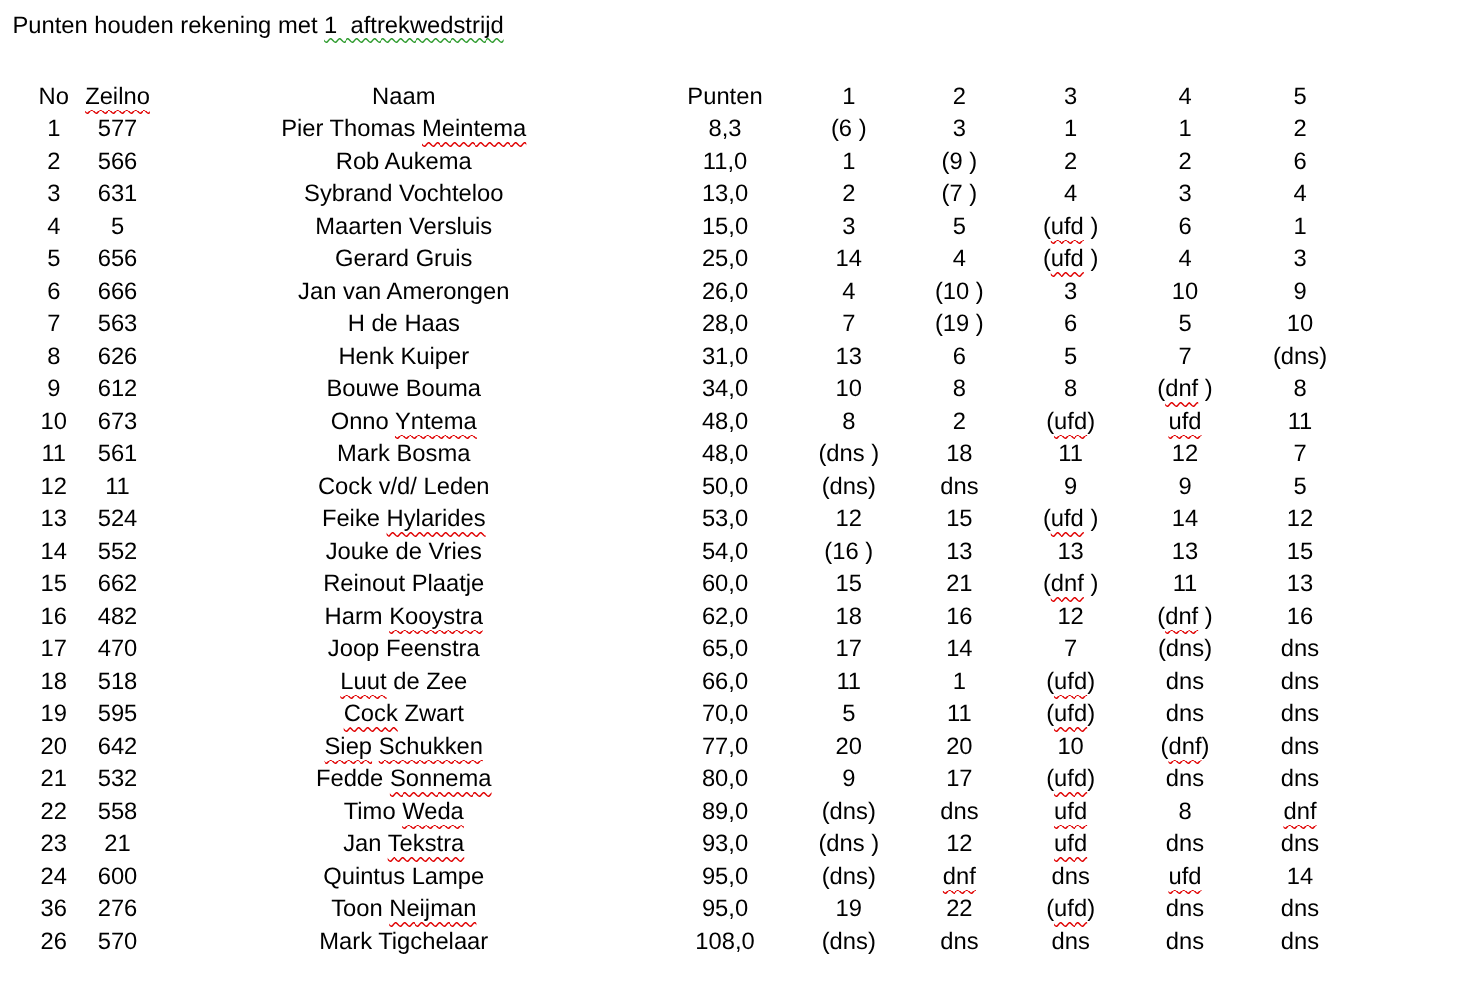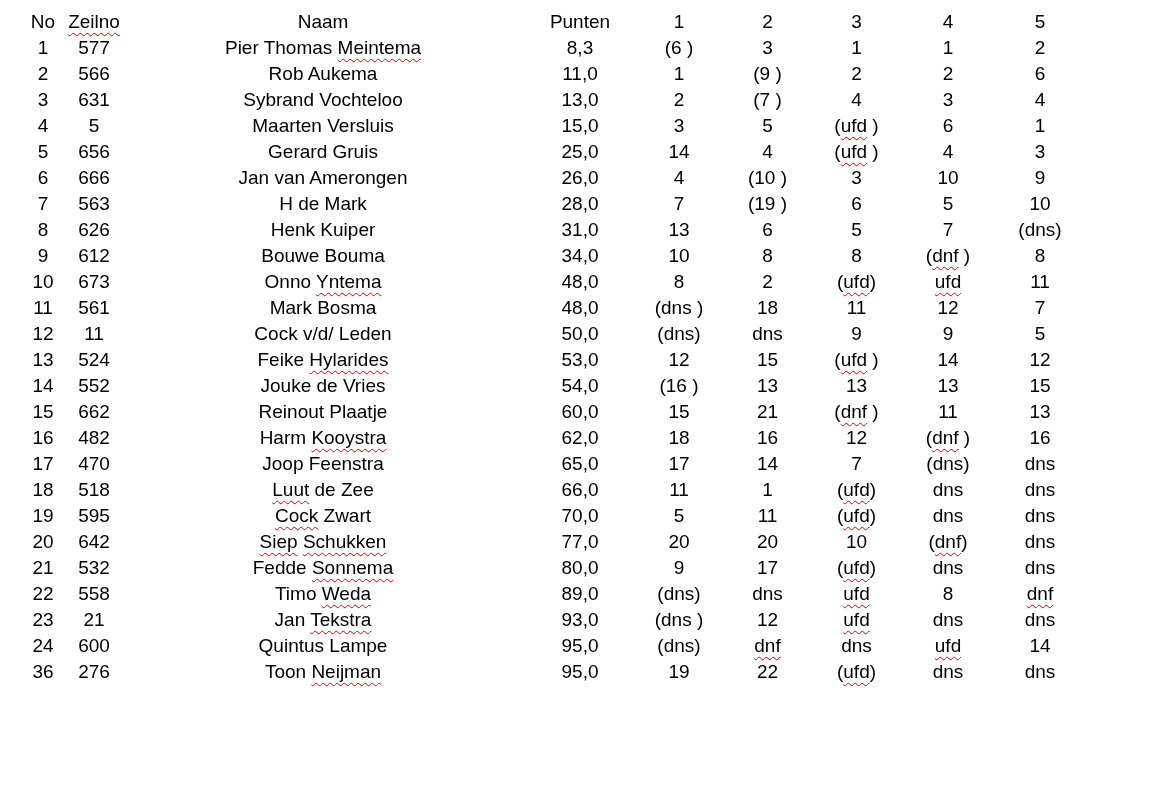--- a/index.html
+++ b/index.html
@@ -51,20 +51,21 @@
   col.c-r1{width:90px;}
   col.c-r2{width:87px;}
   col.c-r3{width:91px;}
   col.c-r4{width:92px;}
   col.c-r5{width:92px;}
 </style>
 </head>
 <body>
 
 <div class="page">
+  <p class="doc-title"><span>Punten houden rekening met </span><span class="gr">1  aftrekwedstrijd</span></p>
 
   <table class="results">
     <colgroup>
       <col class="c-no">
         <col class="c-zeilno">
         <col class="c-naam">
         <col class="c-punten">
       <col class="c-r1">
         <col class="c-r2">
         <col class="c-r3">
@@ -147,21 +148,21 @@
           <td>26,0</td>
           <td>4</td>
           <td>(10 )</td>
           <td>3</td>
           <td>10</td>
           <td>9</td>
         </tr>
         <tr>
           <td>7</td>
           <td>563</td>
-          <td>H de Mark</td>
+          <td>H de Haas</td>
           <td>28,0</td>
           <td>7</td>
           <td>(19 )</td>
           <td>6</td>
           <td>5</td>
           <td>10</td>
         </tr>
         <tr>
           <td>8</td>
           <td>626</td>
@@ -353,15 +354,26 @@
           <td>36</td>
           <td>276</td>
           <td>Toon <span class="sp">Neijman</span></td>
           <td>95,0</td>
           <td>19</td>
           <td>22</td>
           <td>(<span class="sp">ufd</span>)</td>
           <td>dns</td>
           <td>dns</td>
         </tr>
+        <tr>
+          <td>26</td>
+          <td>570</td>
+          <td>Mark Tigchelaar</td>
+          <td>108,0</td>
+          <td>(dns)</td>
+          <td>dns</td>
+          <td>dns</td>
+          <td>dns</td>
+          <td>dns</td>
+        </tr>
       </tbody>
   </table>
 </div>
 
 </body></html>

